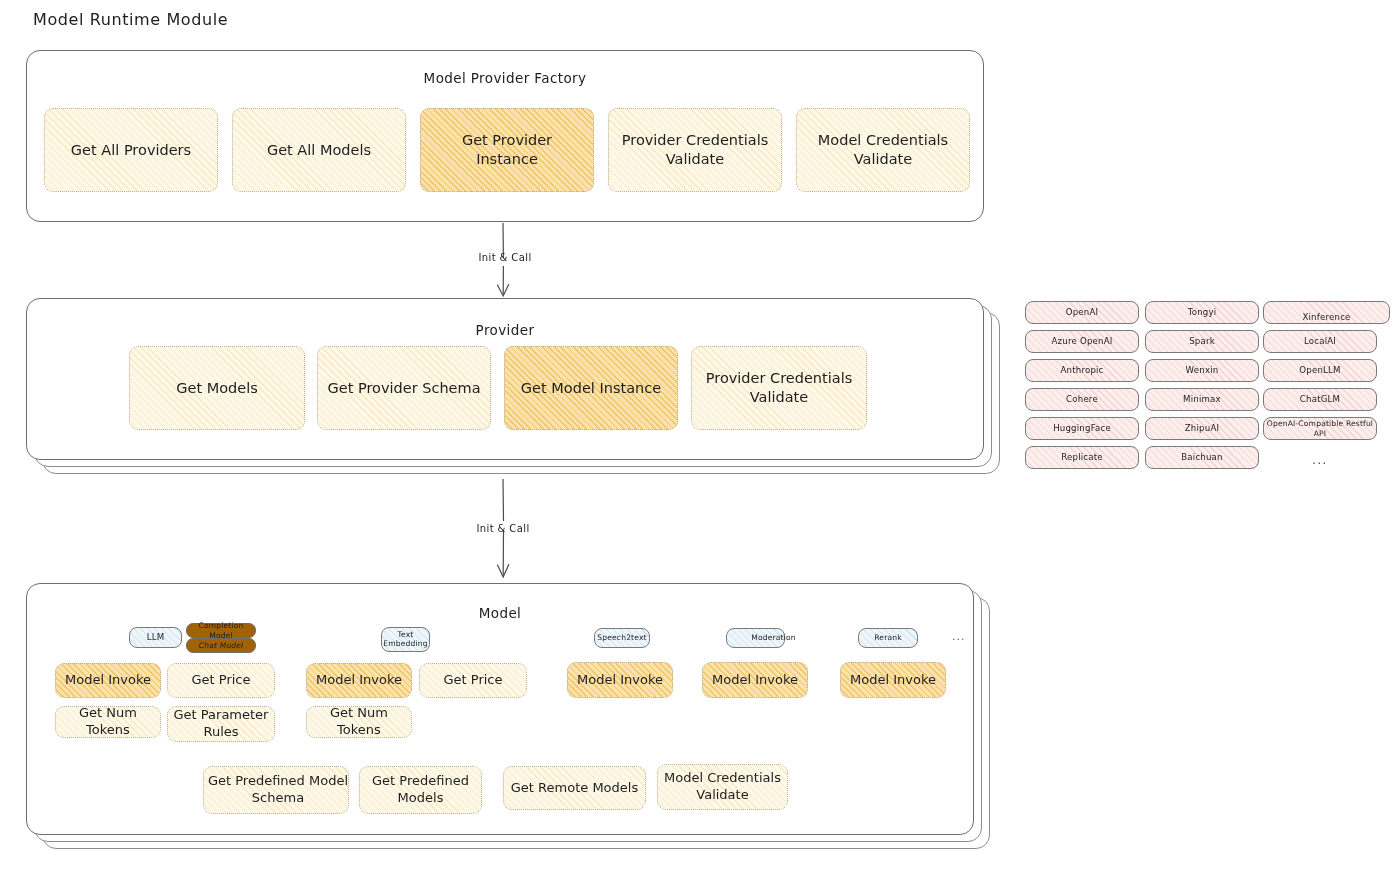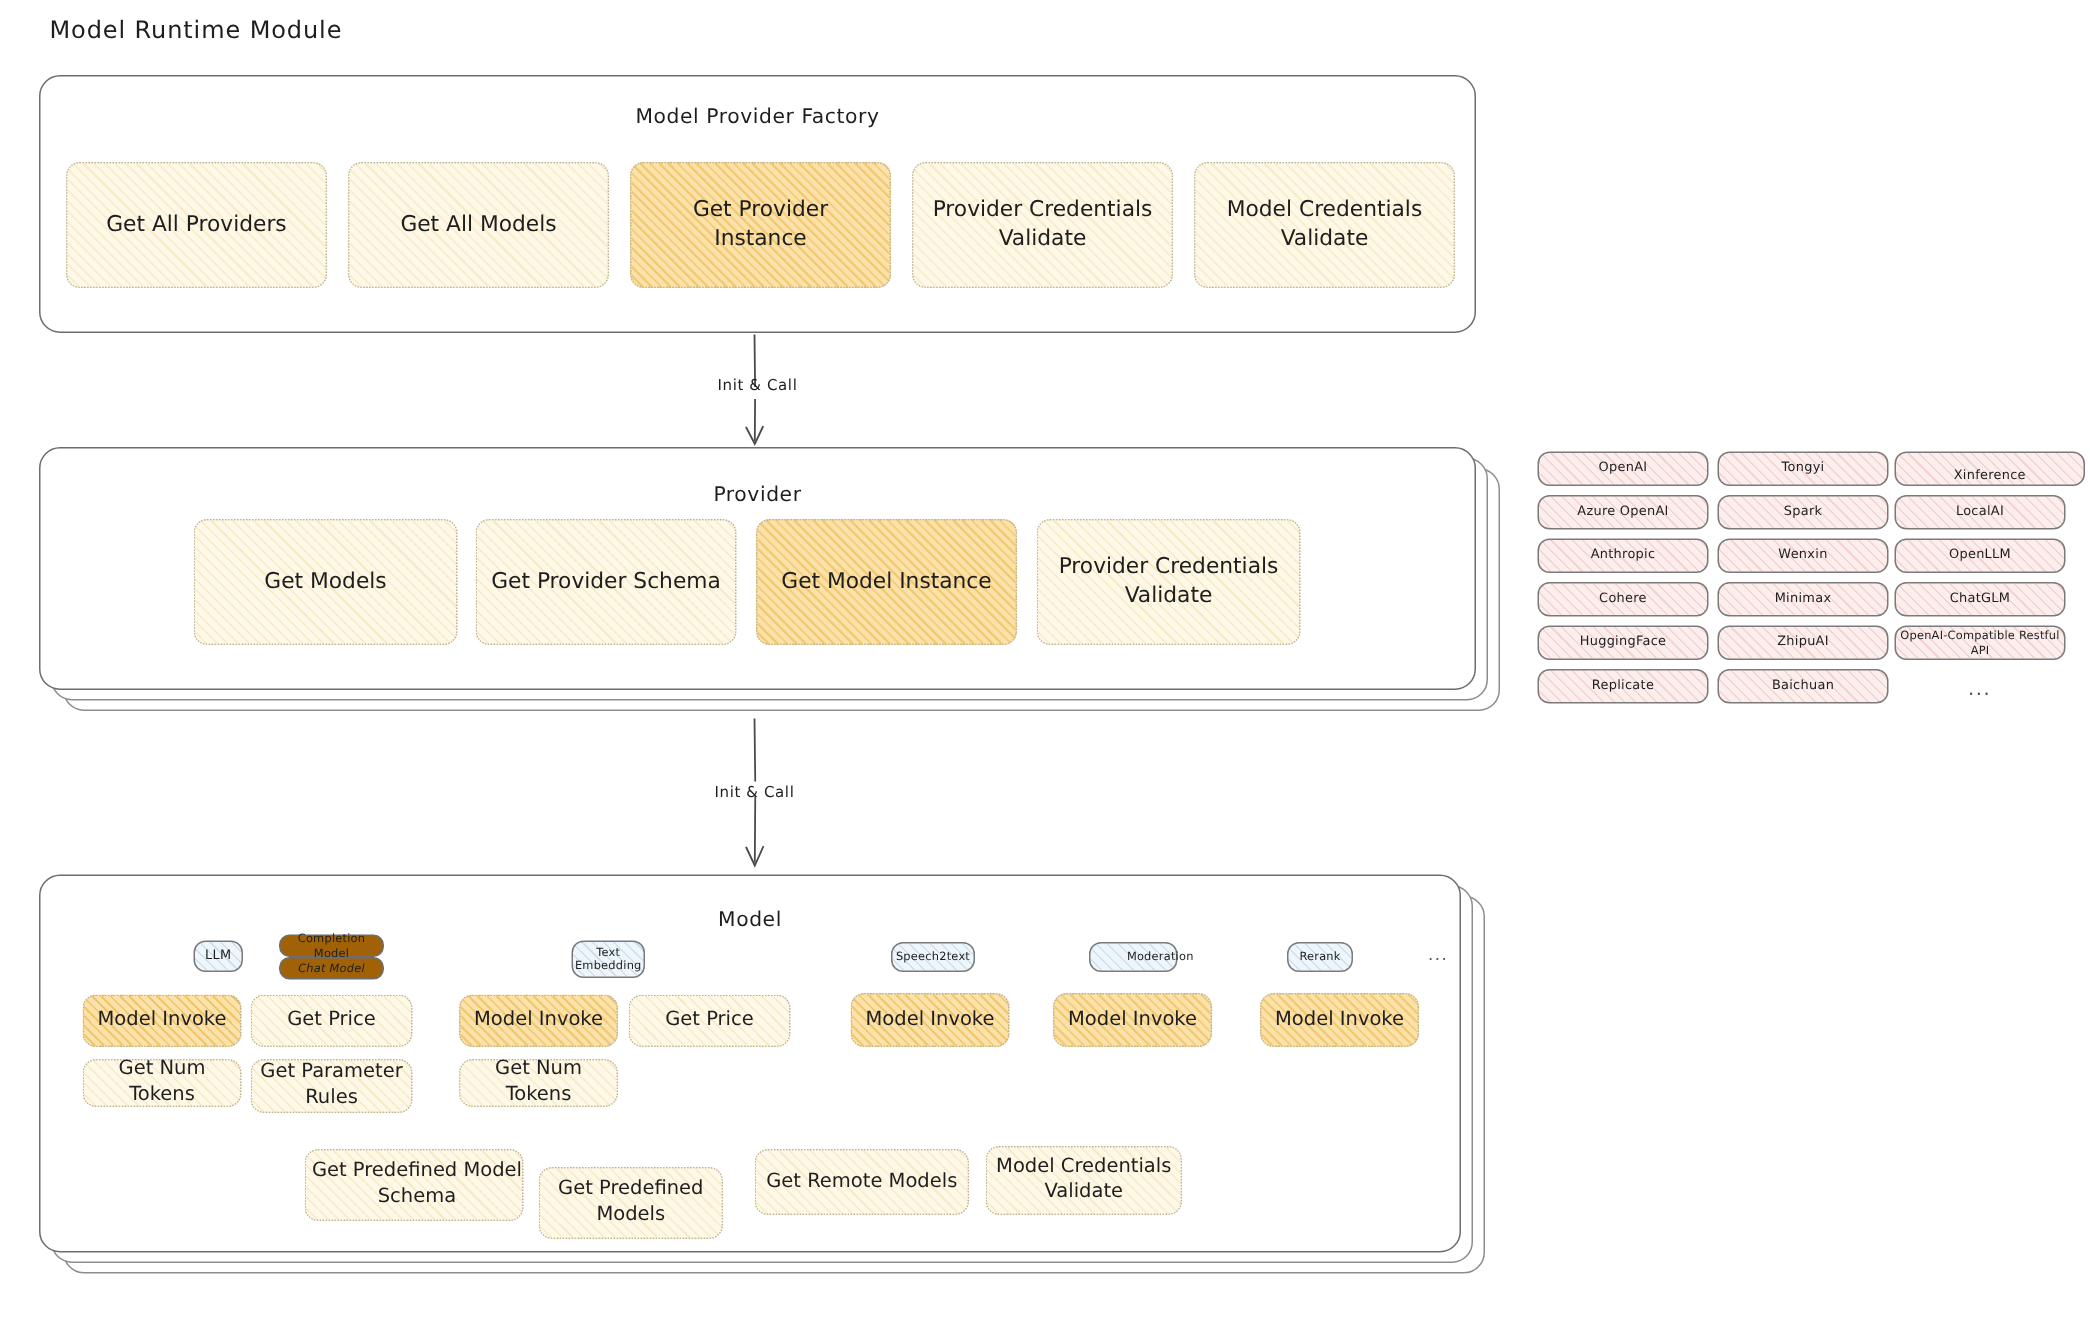--- a/index.html
+++ b/index.html
@@ -190,21 +190,21 @@
   <path d="M25.5 87 L31.2 99 L36.8 86.5" stroke="#4a4a4a" stroke-width="1.2" fill="none" stroke-linecap="round"></path>
 </svg>
 <div class="arrow-label" style="left:453px;top:523px;width:100px;">Init &amp; Call</div>
 
 <div class="abs panel-shadow" style="left:42px;top:597px;width:948px;height:252px;"></div>
 <div class="abs panel-shadow" style="left:34px;top:590px;width:948px;height:252px;"></div>
 <div class="abs panel" style="left:26px;top:583px;width:948px;height:252px;">
   <div class="panel-title" style="top:21px;">Model</div>
 </div>
 
-<div class="abs node blueb hatch-blue f9" style="left:129px;top:627px;width:33px;height:21px;">
+<div class="abs node blueb hatch-blue f9" style="left:129px;top:627px;width:53px;height:21px;">
   <span>LLM</span>
   </div>
 <div class="abs node solid hatch-none f8" style="left:186px;top:623px;width:70px;height:15px;border-radius:7px;">
   <span>Completion Model</span>
   </div>
 <div class="abs node solid hatch-none f8" style="left:186px;top:638px;width:70px;height:15px;border-radius:7px;font-style:italic;">
   <span>Chat Model</span>
   </div>
 
 <div class="abs node blueb hatch-blue f8" style="left:381px;top:627px;width:49px;height:25px;white-space:pre-line;line-height:1.15;">
@@ -212,21 +212,21 @@
 Embedding</span></div>
 
 <div class="abs node blueb hatch-blue f8" style="left:594px;top:628px;width:56px;height:20px;">
   <span>Speech2text</span>
   </div>
 
 <div class="abs node blueb hatch-blue f8" style="left:726px;top:628px;width:59px;height:20px;padding-left:36px;">
   <span>Moderation</span>
   </div>
 
-<div class="abs node blueb hatch-blue f8" style="left:858px;top:628px;width:44px;height:20px;">
+<div class="abs node blueb hatch-blue f8" style="left:858px;top:628px;width:60px;height:20px;">
   <span>Rerank</span>
   </div>
 
 <div class="ellipsis" style="left:952px;top:630px;font-size:11px;">...</div>
 
 <div class="abs node hatch-strong f13" style="left:55px;top:663px;width:106px;height:35px;">
   <span>Model Invoke</span>
   </div>
 <div class="abs node hatch-light f13" style="left:167px;top:663px;width:108px;height:35px;">
   <span>Get Price</span>
@@ -256,21 +256,21 @@
   <span>Model Invoke</span>
   </div>
 
 <div class="abs node hatch-strong f13" style="left:840px;top:662px;width:106px;height:36px;">
   <span>Model Invoke</span>
   </div>
 
 <div class="abs node hatch-light f13" style="left:203px;top:766px;width:146px;height:48px;white-space:pre-line;justify-content:flex-end;">
   <span>Get Predefined Model
 Schema</span></div>
-<div class="abs node hatch-light f13" style="left:359px;top:766px;width:123px;height:48px;white-space:pre-line;margin-top:12px;">
+<div class="abs node hatch-light f13" style="left:359px;top:766px;width:123px;height:48px;white-space:pre-line;">
   <span>Get Predefined
 Models</span></div>
 <div class="abs node hatch-light f13" style="left:503px;top:766px;width:143px;height:44px;">
   <span>Get Remote Models</span>
   </div>
 <div class="abs node hatch-light f13" style="left:657px;top:764px;width:131px;height:46px;white-space:pre-line;">
   <span>Model Credentials
 Validate</span></div>
 
 </body></html>

